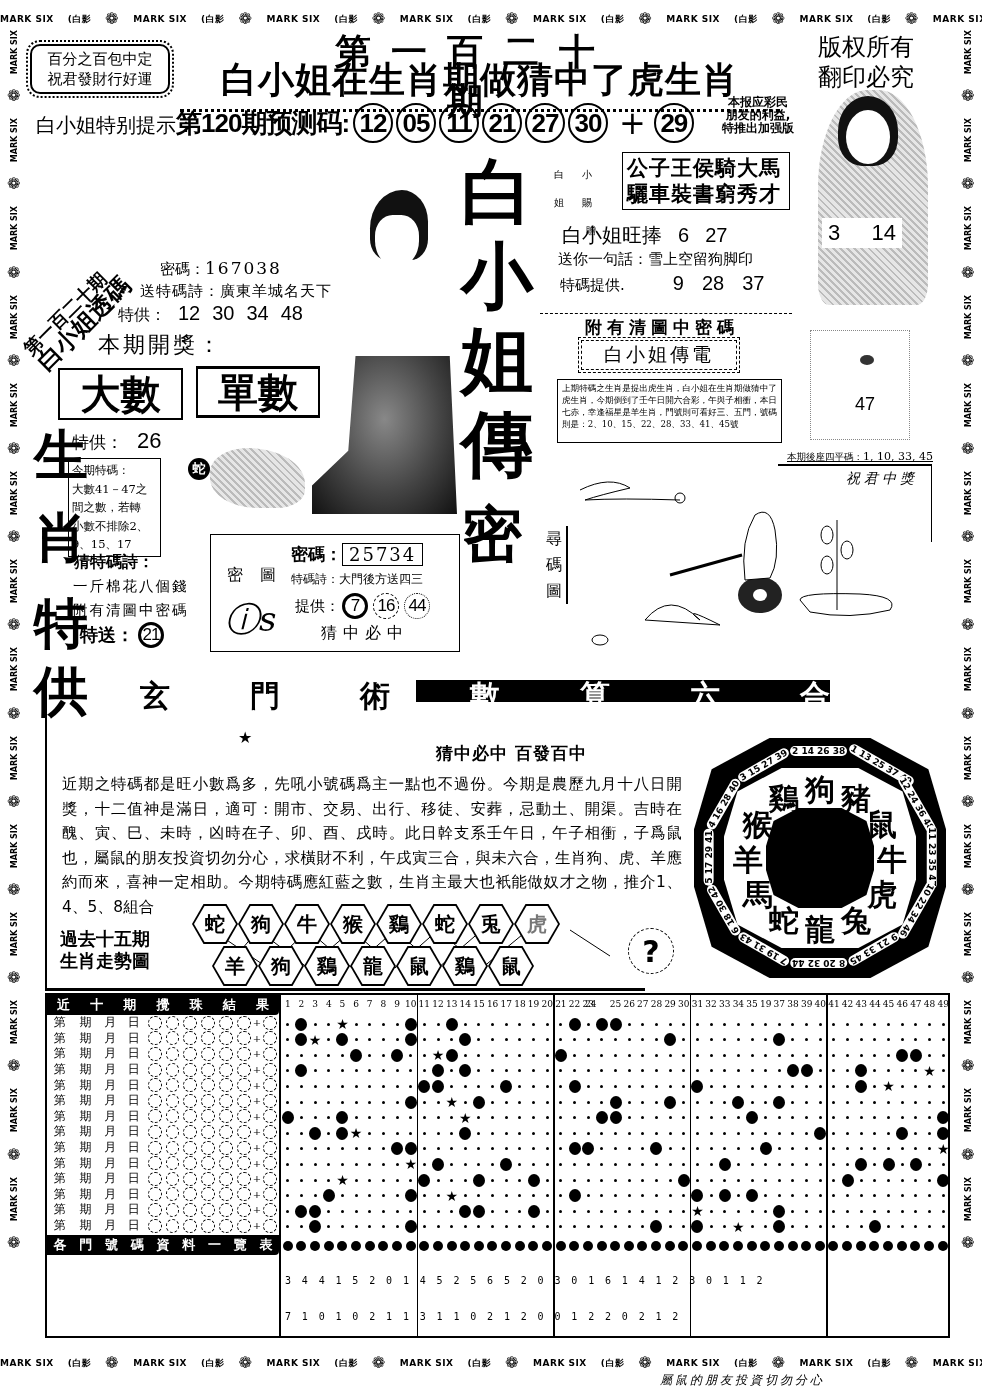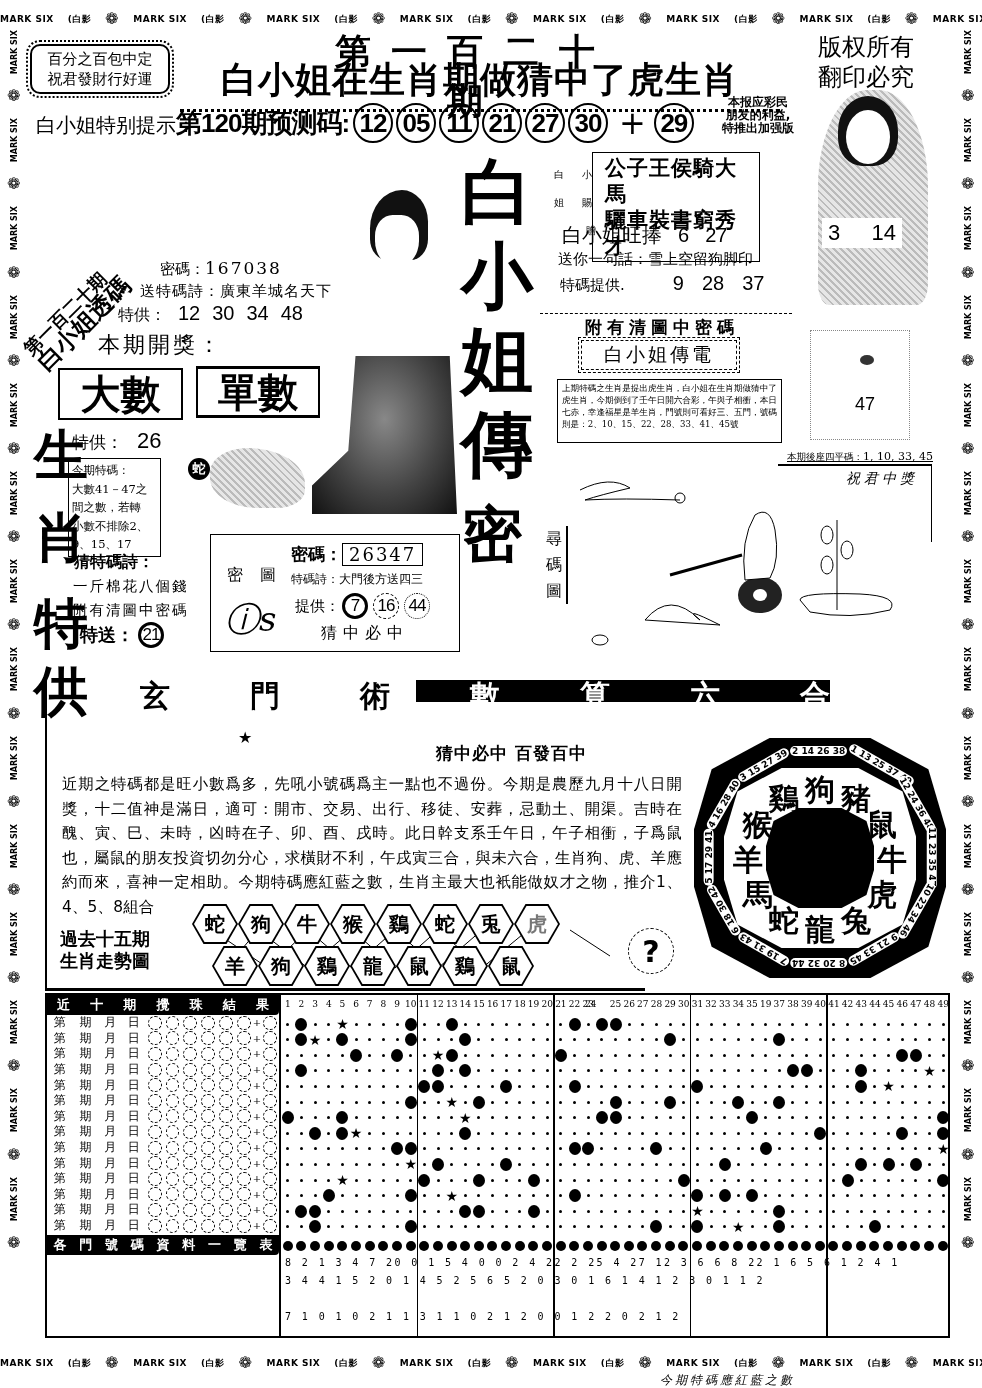--- a/index.html
+++ b/index.html
@@ -274,42 +274,42 @@
   <span>尋</span>
   <span>碼</span>
   <span>圖</span>
 </div>
 
 <div class="abs" style="left:210px;top:534px;width:250px;height:118px;border:1.5px solid #000;">
   <div class="abs serif" style="left:16px;top:30px;font-size:16px;letter-spacing:6px;">密 圖</div>
   <div class="abs serif" style="left:14px;top:62px;font-size:34px;font-style:italic;">ⓘs</div>
   <div class="abs" style="left:80px;top:8px;display:flex;align-items:center;">
     <span class="bold serif" style="font-size:17px;">密碼：</span>
-    <span class="serif" style="font-size:18px;border:1px solid #000;padding:0 6px;letter-spacing:2px;">26347</span>
+    <span class="serif" style="font-size:18px;border:1px solid #000;padding:0 6px;letter-spacing:2px;">25734</span>
   </div>
   <div class="abs serif" style="left:80px;top:36px;font-size:12px;">
     <span>特碼詩：</span><span>大門後方送四三</span>
   </div>
   <div class="abs serif" style="left:84px;top:58px;display:flex;align-items:center;gap:2px;font-size:15px;">
     <span>提供：</span>
     <span class="ball sm thick">7</span>
     <span class="ball sm" style="border-style:dashed;">16</span>
     <span class="ball sm" style="border-style:dotted;">44</span>
   </div>
   <div class="abs serif" style="left:110px;top:88px;font-size:16px;letter-spacing:6px;">猜中必中</div>
 </div>
 
 <div class="abs serif" style="left:554px;top:168px;font-size:10px;width:62px;display:flex;flex-wrap:wrap;gap:14px 18px;">
   <span>白</span>
   <span>小</span>
   <span>姐</span>
   <span>賜</span>
   <span style="margin-left:32px;">贈</span>
 </div>
-<div class="abs bold" style="left:592px;top:152px;width:168px;border:1.5px solid #000;padding:2px 12px;font-size:21px;line-height:26px;letter-spacing:1px;">
+<div class="abs bold" style="left:622px;top:152px;width:168px;border:1.5px solid #000;padding:2px 4px;font-size:21px;line-height:26px;letter-spacing:1px;">
   <div>公子王侯騎大馬</div>
   <div>驪車裝書窮秀才</div>
 </div>
 <div class="abs" style="left:562px;top:222px;font-size:20px;display:flex;gap:16px;align-items:baseline;">
   <span>白小姐旺捧</span>
   <span style="font-family:'Liberation Sans',sans-serif;">6</span>
   <span style="font-family:'Liberation Sans',sans-serif;">27</span>
 </div>
 <div class="abs" style="left:558px;top:250px;font-size:15px;">
   <span>送你一句話：</span><span>雪上空留狗脚印</span>
@@ -2943,19 +2943,18 @@
         <span style="width: 13.6531px; display: flex; justify-content: center;">
           <span style="width: 10px; height: 10px; background: rgb(0, 0, 0); border-radius: 50%;"></span>
         </span>
         <span style="width: 13.6531px; display: flex; justify-content: center;">
           <span style="width: 10px; height: 10px; background: rgb(0, 0, 0); border-radius: 50%;"></span>
         </span>
         <span style="width: 13.6531px; display: flex; justify-content: center;">
           <span style="width: 10px; height: 10px; background: rgb(0, 0, 0); border-radius: 50%;"></span>
         </span>
       </div>
-      <div class="statrow" style="left: 4px; top: 262.4px;">8 2 1 3 4 7 20 0 1 5 4 0 0 2 4 22 2 25 4 27 12 3 6 6 8 22 1 6 5 6 1 2 4 1</div>
       <div class="statrow" style="left: 4px; top: 280.4px;">3 4 4 1 5 2 0 1 4 5 2 5 6 5 2 0 3 0 1 6 1 4 1 2 3 0 1 1 2</div>
       <div class="statrow" style="left: 4px; top: 316.4px;">7 1 0 1 0 2 1 1 3 1 1 0 2 1 2 0 0 1 2 2 0 2 1 2</div>
     </div>
 </div>
 
-<div class="abs serif" style="left:660px;top:1372px;font-size:12px;letter-spacing:3px;font-style:italic;">今期特碼應紅藍之數</div>
+<div class="abs serif" style="left:660px;top:1372px;font-size:12px;letter-spacing:3px;font-style:italic;">屬鼠的朋友投資切勿分心</div>
 
 </body></html>

